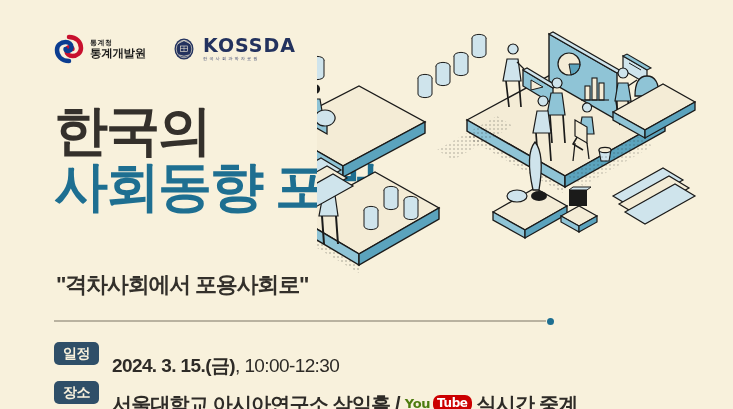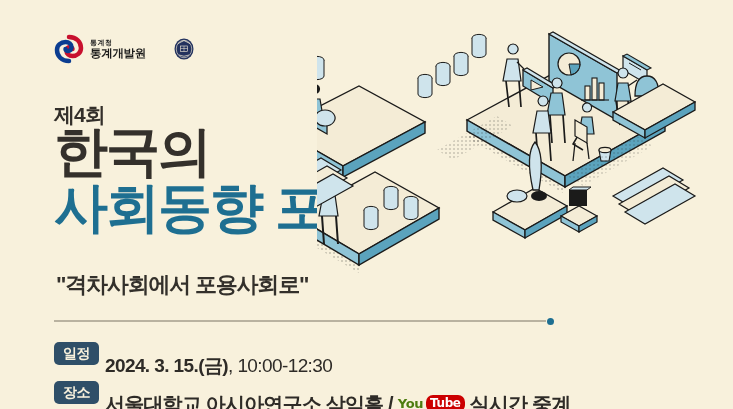--- a/index.html
+++ b/index.html
@@ -55,21 +55,21 @@
   #divider .rule{
     position:absolute;left:0;top:2px;width:492px;height:1.6px;background:#b9b2a0;
   }
   #divider .dot{
     position:absolute;right:0;top:0;width:7px;height:7px;border-radius:50%;
     background:#1e6f91;
   }
 
   
   .info-row{
-    position:absolute;left:54px;display:flex;align-items:center;gap:6px;
+    position:absolute;left:54px;display:flex;align-items:center;gap:13px;
     white-space:nowrap;
   }
   #row-date{top:332px;}
   #row-venue{top:370px;}
   .badge{
     background:#2f4f68;color:#f8f1dc;font-size:14px;font-weight:800;
     padding:4px 9px 5px;border-radius:5px;letter-spacing:-.5px;line-height:1;
   }
   .info-text{
     font-size:19px;color:#2e2b27;letter-spacing:-.6px;line-height:1;
@@ -118,26 +118,29 @@
       <span class="seal">
         <svg width="24" height="24" viewBox="0 0 48 48">
           <ellipse cx="24" cy="24" rx="19" ry="21" fill="#23325e"></ellipse>
           <ellipse cx="24" cy="24" rx="15.5" ry="17.5" fill="none" stroke="#f8f1dc" stroke-width="1.2"></ellipse>
           <path d="M12 13 L24 7 L36 13" fill="none" stroke="#f8f1dc" stroke-width="1.6"></path>
           <rect x="17" y="18" width="14" height="11" fill="none" stroke="#f8f1dc" stroke-width="1.2"></rect>
           <path d="M17 23 h14 M24 18 v11" stroke="#f8f1dc" stroke-width="1"></path>
           <path d="M14 36 q10 5 20 0" fill="none" stroke="#f8f1dc" stroke-width="1.4"></path>
         </svg>
       </span>
+      <span class="kossda-text">
+        <span class="kossda-word">KOSSDA</span>
+        <span class="kossda-sub">한국사회과학자료원</span>
+      </span>
     </div>
 
   </div>
 
   <div id="headline">
-    <div class="pre-title">제4회</div>
     <div class="title-line1">한국의</div>
     <div class="title-line2">사회동향 포럼</div>
   </div>
 
   <div class="subtitle">"격차사회에서 포용사회로"</div>
 
   <div id="divider">
     <span class="rule"></span>
     <span class="dot"></span>
   </div>

